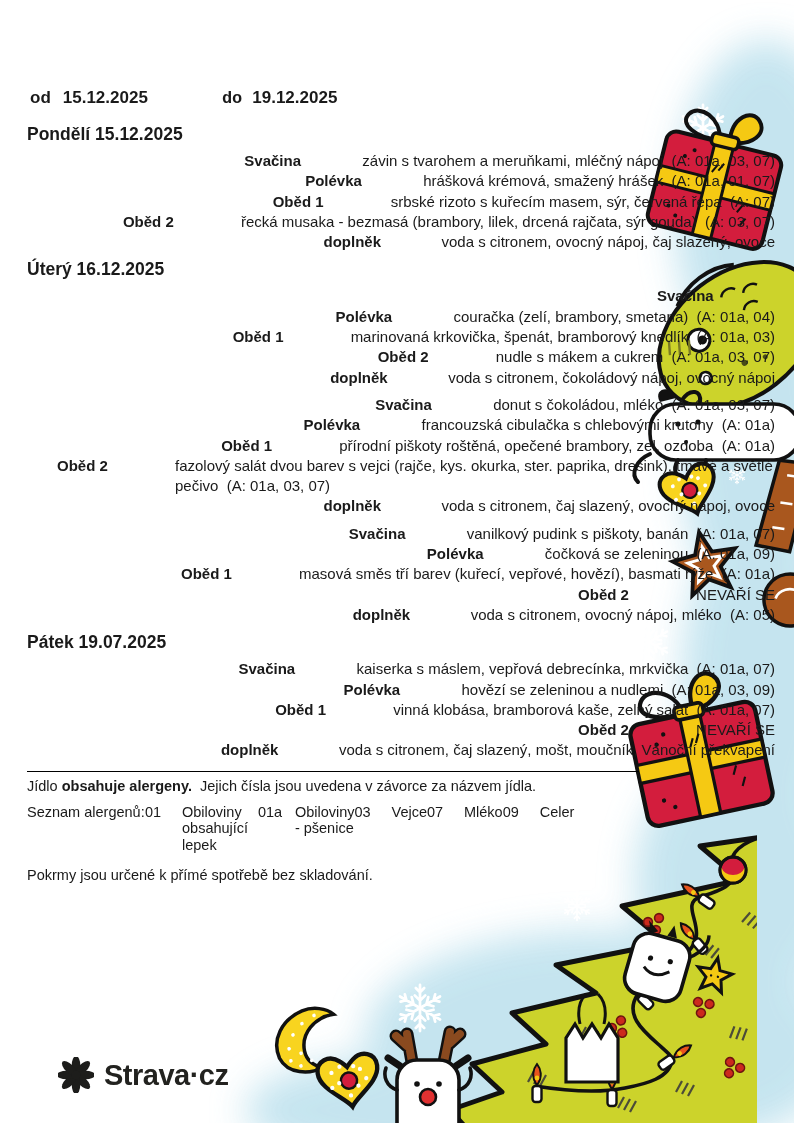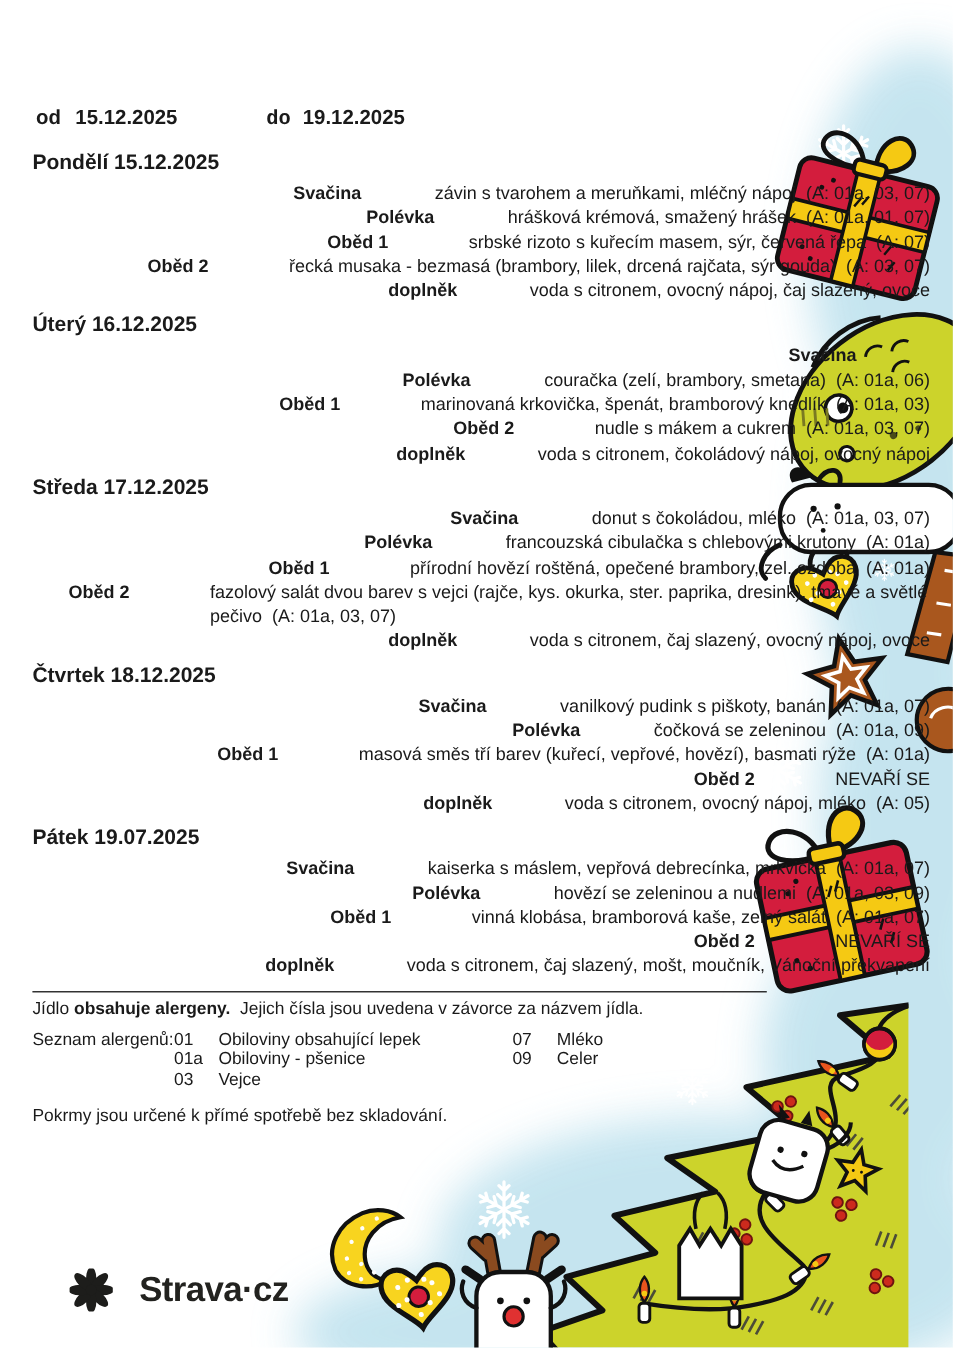--- a/index.html
+++ b/index.html
@@ -21,26 +21,26 @@
   .day-title{font-size:17.5px;font-weight:bold;margin:0 0 7px 0;line-height:20px;}
   .day{margin:0 0 7px 0;}
   .meal-row{display:flex;font-size:15px;line-height:20.3px;justify-content:flex-end;}
   .meal-label{width:118px;flex:0 0 118px;font-weight:bold;}
   .meal-text{white-space:pre-wrap;max-width:600px;}
   .separator{border:none;border-top:1.6px solid #000;width:612px;margin:10px 0 6px 0;}
   .allergen-note{font-size:14.5px;margin:0 0 10px 0;white-space:pre-wrap;}
   .allergen-note b{font-weight:bold;}
   .allergen-table{display:flex;font-size:14.5px;line-height:16.5px;}
   .al-label{width:118px;flex:0 0 118px;}
-  .al-col{display:flex;flex-direction:column;}
+  .al-col{display:flex;flex-direction:row;}
   .al-col1{width:282px;}
   .al-row{display:flex;}
   .al-code{width:37px;flex:0 0 37px;}
   .storage-note{font-size:14.5px;margin:14px 0 0 0;}
-  .brand{position:absolute;left:58px;top:1057px;z-index:2;display:flex;align-items:center;gap:22px;}
+  .brand{position:absolute;left:58px;top:1057px;z-index:2;display:flex;align-items:center;gap:10px;}
   .brand-text{font-size:29px;font-weight:bold;letter-spacing:-0.5px;color:#22221f;}
 </style>
 </head>
 <body>
 
 <svg class="deco-layer" viewBox="0 0 794 1123" aria-hidden="true">
   <defs>
     <filter id="wblur" x="-60%" y="-60%" width="220%" height="220%">
         <feGaussianBlur stdDeviation="18"></feGaussianBlur>
       </filter>
@@ -282,62 +282,60 @@
       </div>
   </section>
 
   <section class="day">
     <h2 class="day-title">Úterý 16.12.2025</h2>
     <div class="meal-row">
         <span class="meal-label">Svačina</span>
       </div>
     <div class="meal-row">
         <span class="meal-label">Polévka</span>
-        <span class="meal-text">couračka (zelí, brambory, smetana)  (A: 01a, 06)</span>
+        <span class="meal-text">couračka (zelí, brambory, smetana)  (A: 01a, 04)</span>
       </div>
     <div class="meal-row">
         <span class="meal-label">Oběd 1</span>
         <span class="meal-text">marinovaná krkovička, špenát, bramborový knedlík  (A: 01a, 03)</span>
       </div>
     <div class="meal-row">
         <span class="meal-label">Oběd 2</span>
         <span class="meal-text">nudle s mákem a cukrem  (A: 01a, 03, 07)</span>
       </div>
     <div class="meal-row">
         <span class="meal-label">doplněk</span>
         <span class="meal-text">voda s citronem, čokoládový nápoj, ovocný nápoj</span>
       </div>
   </section>
 
   <section class="day">
-    <h2 class="day-title">Středa 17.12.2025</h2>
     <div class="meal-row">
         <span class="meal-label">Svačina</span>
         <span class="meal-text">donut s čokoládou, mléko  (A: 01a, 03, 07)</span>
       </div>
     <div class="meal-row">
         <span class="meal-label">Polévka</span>
         <span class="meal-text">francouzská cibulačka s chlebovými krutony  (A: 01a)</span>
       </div>
     <div class="meal-row">
         <span class="meal-label">Oběd 1</span>
-        <span class="meal-text">přírodní hovězí roštěná, opečené brambory, zel. ozdoba  (A: 01a)</span>
+        <span class="meal-text">přírodní piškoty roštěná, opečené brambory, zel. ozdoba  (A: 01a)</span>
       </div>
     <div class="meal-row">
         <span class="meal-label">Oběd 2</span>
         <span class="meal-text">fazolový salát dvou barev s vejci (rajče, kys. okurka, ster. paprika, dresink), tmavé a světlé pečivo  (A: 01a, 03, 07)</span>
       </div>
     <div class="meal-row">
         <span class="meal-label">doplněk</span>
         <span class="meal-text">voda s citronem, čaj slazený, ovocný nápoj, ovoce</span>
       </div>
   </section>
 
   <section class="day">
-    <h2 class="day-title">Čtvrtek 18.12.2025</h2>
     <div class="meal-row">
         <span class="meal-label">Svačina</span>
         <span class="meal-text">vanilkový pudink s piškoty, banán  (A: 01a, 07)</span>
       </div>
     <div class="meal-row">
         <span class="meal-label">Polévka</span>
         <span class="meal-text">čočková se zeleninou  (A: 01a, 09)</span>
       </div>
     <div class="meal-row">
         <span class="meal-label">Oběd 1</span>

